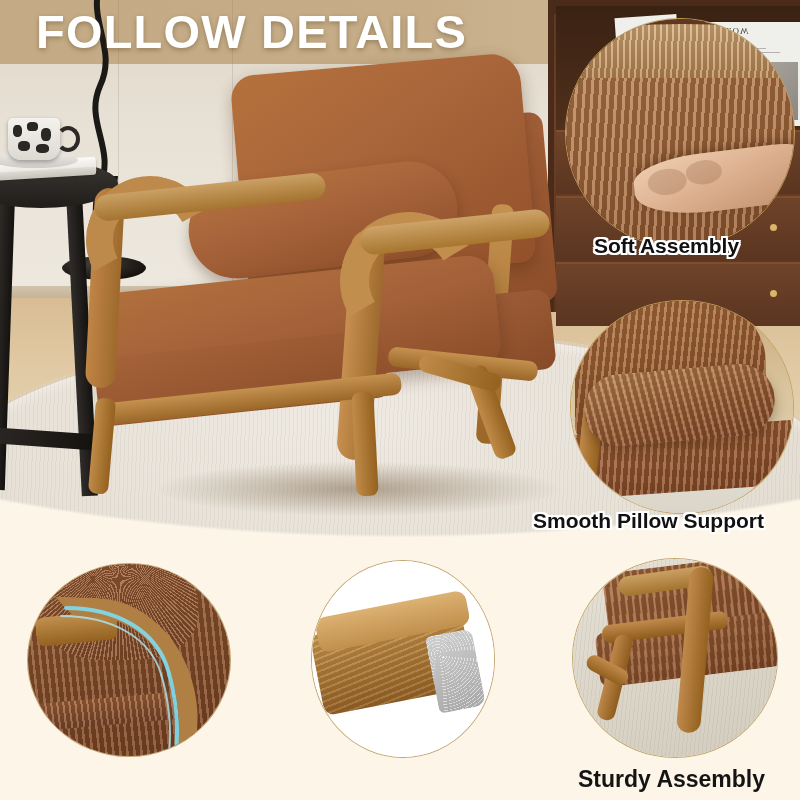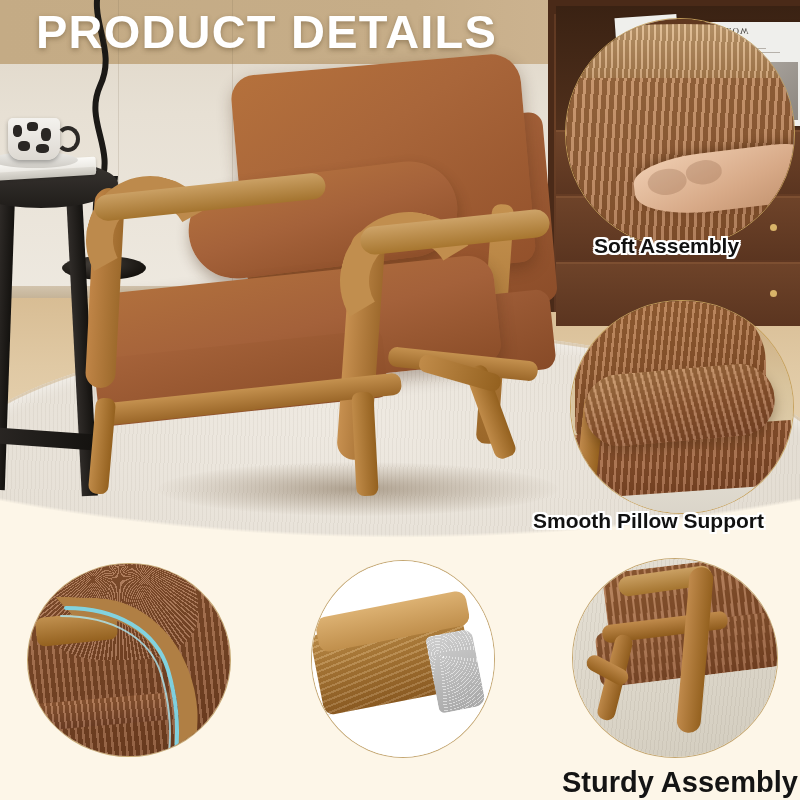--- a/index.html
+++ b/index.html
@@ -307,21 +307,21 @@
       <div class="arm-r-curve"></div>
       <div class="arm-r-top"></div>
       <div class="rail" style="left:14px;top:326px;width:300px;height:22px;transform:rotate(-6deg)"></div>
       <div class="rail" style="left:300px;top:292px;width:150px;height:20px;transform:rotate(6deg)"></div>
       <div class="leg" style="left:4px;top:336px;width:20px;height:96px;transform:rotate(5deg)"></div>
       <div class="leg" style="left:266px;top:330px;width:22px;height:104px;transform:rotate(-3deg)"></div>
       <div class="leg" style="left:392px;top:302px;width:22px;height:96px;transform:rotate(-20deg)"></div>
       <div class="leg" style="left:330px;top:302px;width:84px;height:18px;transform:rotate(16deg)"></div>
     </div>
 
-    <div class="title">PRODUCT DETAILS</div>
+    <div class="title">FOLLOW DETAILS</div>
   </div>
 
   <div class="circ" style="left:565px;top:18px;width:228px;height:228px;">
     <div class="circ-inner">
       <div class="sb-bg"></div>
       <div class="mag-inset">
         <div class="tt">FOLLOW</div>
         <div class="ph"></div>
       </div>
       <div class="sb-cush"></div>
@@ -381,15 +381,15 @@
       <div class="sa-rugtex"></div>
       <div class="sa-cushion"></div>
       <div class="sa-seat"></div>
       <div class="sa-frame"></div>
       <div class="sa-armtop"></div>
       <div class="sa-arm"></div>
       <div class="sa-legA"></div>
       <div class="sa-legB"></div>
     </div>
   </div>
-  <div class="label-plain" style="left:562px;top:766px;font-size:29px;">Sturdy Assembly</div>
+  <div class="label-plain" style="left:578px;top:766px;font-size:23px;">Sturdy Assembly</div>
 
 </div>
 
 </body></html>

